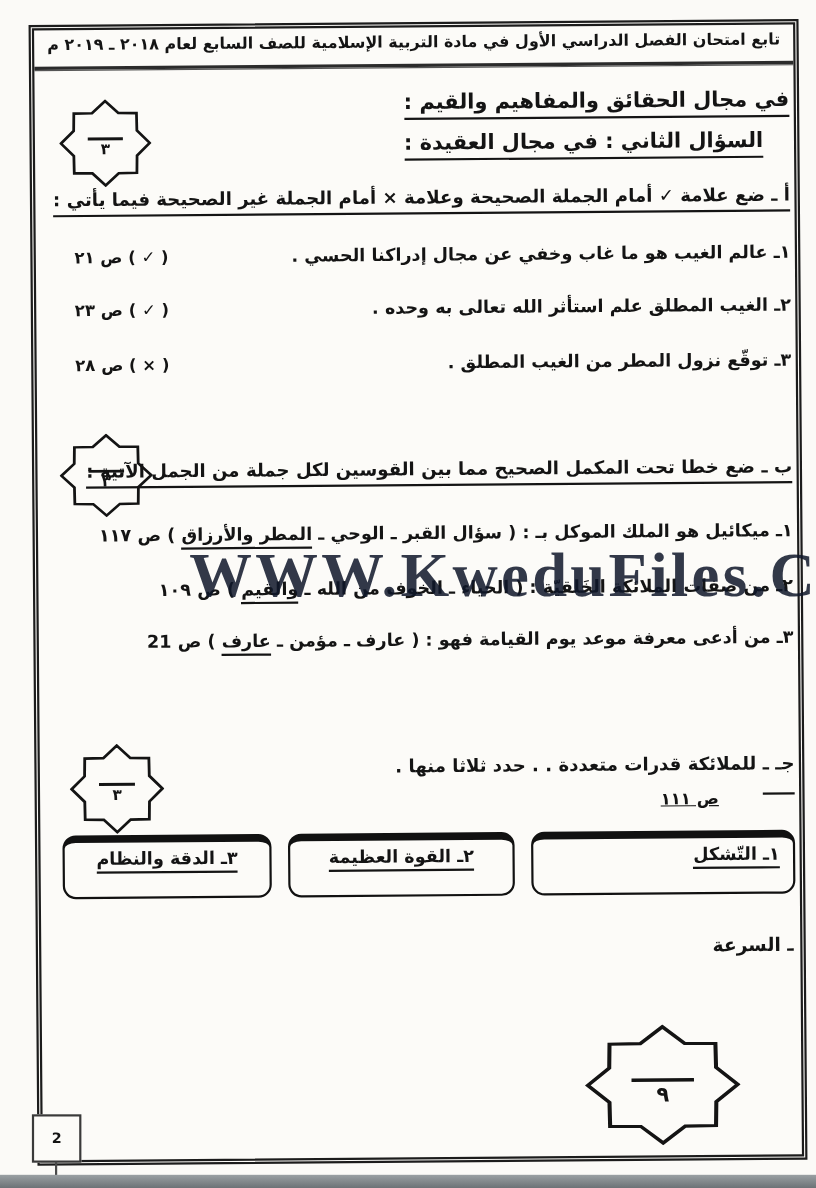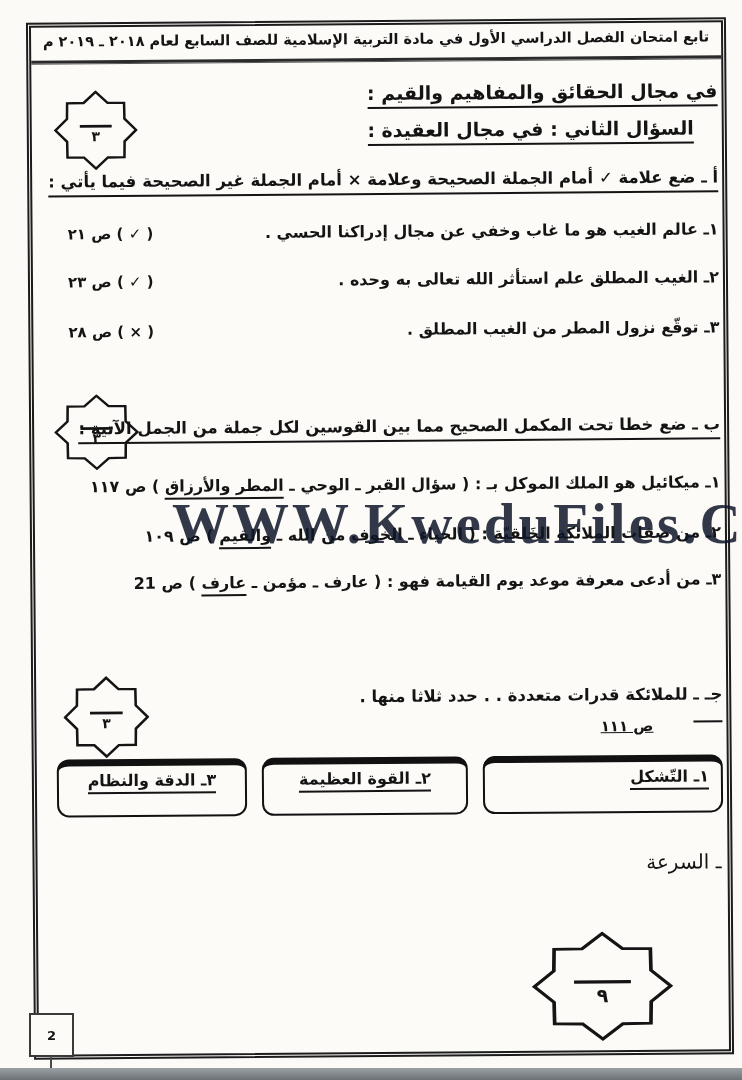--- a/index.html
+++ b/index.html
@@ -146,22 +146,22 @@
     background: #fcfbf8;
   }
   .c-box-1 { width: 240px; text-align: right; }
   .c-box-2 { width: 206px; text-align: center; }
   .c-box-3 { width: 190px; text-align: center; }
 
   .extra-answer {
     position: absolute;
     top: 827px; right: 6px;
     direction: rtl;
-    font-weight: normal;
-    font-size: 20px;
+    font-weight: bold;
+    font-size: 17px;
   }
 
   
   .watermark {
     position: absolute;
     left: 172px; top: 491px;
     font-family: "Liberation Serif", serif;
     font-size: 57px;
     font-weight: bold;
     letter-spacing: 3px;

